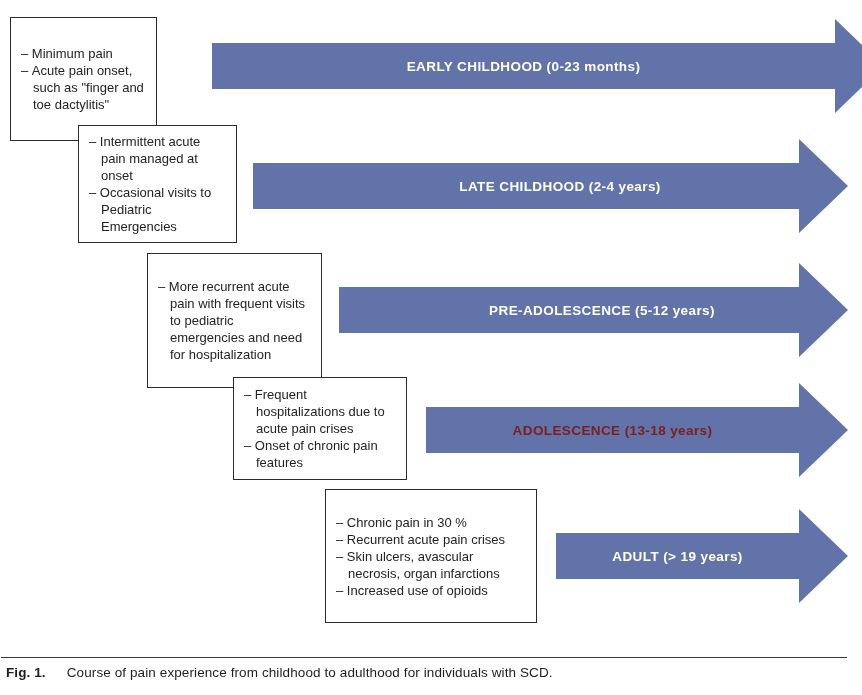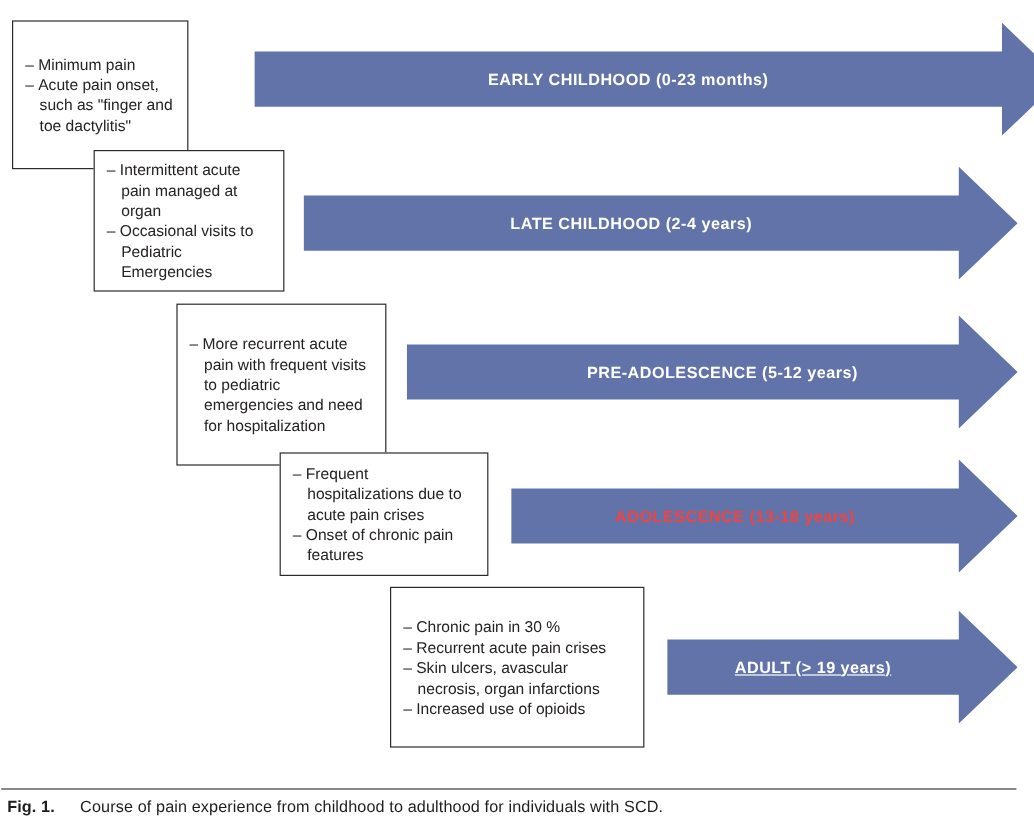--- a/index.html
+++ b/index.html
@@ -96,29 +96,29 @@
   </div>
   <div class="stage-arrow" style="left:176px; top:19px; width:672px; height:94px;margin-left:36px;">
     <svg width="672" height="94" viewBox="0 0 672 94">
       <polygon points="0,24 623,24 623,0 672,47 623,94 623,70 0,70" fill="#6173a9"></polygon>
     </svg>
     <div class="arrow-label" style="width: 623px; color: rgb(255, 255, 255);">EARLY CHILDHOOD (0-23 months)</div>
   </div>
 
   <div class="note-box" style="left: 78px; top: 125px; width: 159px; height: 118px; border-color: rgb(43, 43, 43); color: rgb(38, 34, 35);">
     <ul>
-      <li>Intermittent acute pain managed at organ</li>
+      <li>Intermittent acute pain managed at onset</li>
       <li>Occasional visits to Pediatric Emergencies</li>
     </ul>
   </div>
   <div class="stage-arrow" style="left:253px; top:139px; width:595px; height:94px;">
     <svg width="595" height="94" viewBox="0 0 595 94">
       <polygon points="0,24 546,24 546,0 595,47 546,94 546,70 0,70" fill="#6173a9"></polygon>
     </svg>
-    <div class="arrow-label" style="width: 546px; color: rgb(255, 255, 255);">LATE CHILDHOOD (2-4 years)</div>
+    <div class="arrow-label" style="width: 546px; color: rgb(255, 255, 255); padding-left: 34px;">LATE CHILDHOOD (2-4 years)</div>
   </div>
 
   <div class="note-box" style="left: 147px; top: 253px; width: 175px; height: 135px; border-color: rgb(43, 43, 43); color: rgb(38, 34, 35);">
     <ul>
       <li>More recurrent acute pain with frequent visits to pediatric emergencies and need for hospitalization</li>
     </ul>
   </div>
   <div class="stage-arrow" style="left:339px; top:263px; width:509px; height:94px;">
     <svg width="509" height="94" viewBox="0 0 509 94">
       <polygon points="0,24 460,24 460,0 509,47 460,94 460,70 0,70" fill="#6173a9"></polygon>
@@ -129,36 +129,36 @@
   <div class="note-box" style="left: 233px; top: 377px; width: 174px; height: 103px; border-color: rgb(43, 43, 43); color: rgb(38, 34, 35);">
     <ul>
       <li>Frequent hospitalizations due to acute pain crises</li>
       <li>Onset of chronic pain features</li>
     </ul>
   </div>
   <div class="stage-arrow" style="left:426px; top:383px; width:422px; height:94px;">
     <svg width="422" height="94" viewBox="0 0 422 94">
       <polygon points="0,24 373,24 373,0 422,47 373,94 373,70 0,70" fill="#6173a9"></polygon>
     </svg>
-    <div class="arrow-label" style="width: 373px; color: #ef4444;">ADOLESCENCE (13-18 years)</div>
+    <div class="arrow-label" style="width: 373px; color: #7f1d1d;">ADOLESCENCE (13-18 years)</div>
   </div>
 
   <div class="note-box" style="left: 325px; top: 489px; width: 212px; height: 134px; border-color: rgb(43, 43, 43); color: rgb(38, 34, 35);">
     <ul>
       <li>Chronic pain in 30 %</li>
       <li>Recurrent acute pain crises</li>
       <li>Skin ulcers, avascular necrosis, organ infarctions</li>
       <li>Increased use of opioids</li>
     </ul>
   </div>
   <div class="stage-arrow" style="left:556px; top:509px; width:292px; height:94px;">
     <svg width="292" height="94" viewBox="0 0 292 94">
       <polygon points="0,24 243,24 243,0 292,47 243,94 243,70 0,70" fill="#6173a9"></polygon>
     </svg>
-    <div class="arrow-label" style="width: 243px; color: rgb(255, 255, 255); text-decoration: underline;">ADULT (&gt; 19 years)</div>
+    <div class="arrow-label" style="width: 243px; color: rgb(255, 255, 255);">ADULT (&gt; 19 years)</div>
   </div>
 
   <div class="caption-rule"></div>
   <div class="caption">
     <span class="fig-label">Fig. 1.</span><span>Course of pain experience from childhood to adulthood for individuals with SCD.</span>
   </div>
 
 </div>
 
 </body></html>

